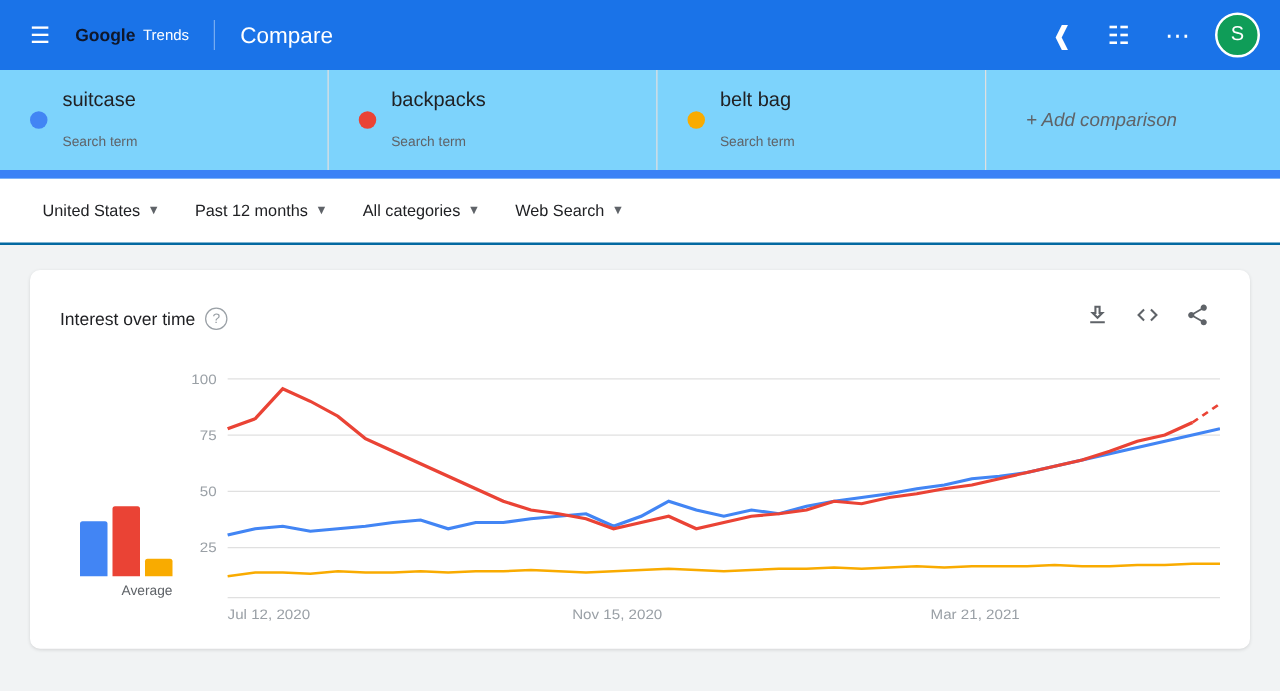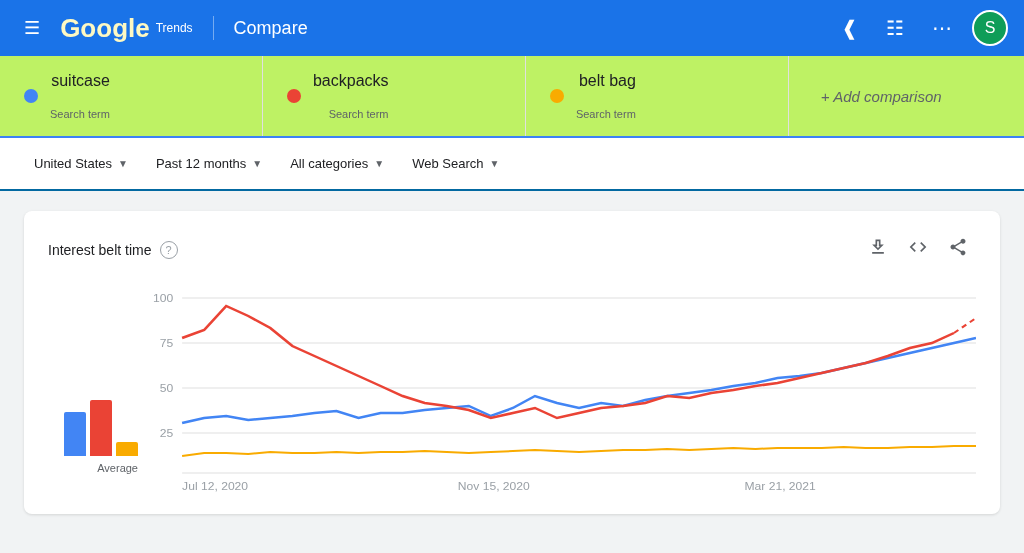--- a/index.html
+++ b/index.html
@@ -9,40 +9,39 @@
     .header {
       background: #1a73e8;
       height: 56px;
       display: flex;
       align-items: center;
       padding: 0 16px;
       gap: 12px;
     }
     .header-menu-icon { color: white; font-size: 18px; cursor: pointer; padding: 8px; }
     .header-logo { display: flex; align-items: center; gap: 6px; }
-    .header-logo-g { color: #fef9c3; font-size: 26px; font-weight: 700; }
+    .header-logo-g { color: #0f172a; font-size: 14px; font-weight: 700; }
     .header-logo-text { color: white; font-size: 12px; font-weight: 400; }
     .header-divider { width: 1px; height: 24px; background: rgba(255,255,255,0.4); margin: 0 8px; }
     .header-compare { color: white; font-size: 18px; font-weight: 400; }
     .header-spacer { flex: 1; }
     .header-icon { color: white; font-size: 20px; cursor: pointer; padding: 8px; }
     .header-avatar {
       width: 36px; height: 36px; border-radius: 50%;
       background: #0f9d58; display: flex; align-items: center; justify-content: center;
       color: white; font-size: 16px; font-weight: 500; cursor: pointer;
       border: 2px solid white;
     }
 
     
     .search-terms-bar {
-      background: #bef264;
+      background: #7dd3fc;
       display: flex;
       align-items: stretch;
-      border-bottom: 2px solid #3b82f6;
-      text-align: right;
+      border-bottom: 7px solid #3b82f6;
     }
     .search-term-item {
       display: flex;
       align-items: center;
       gap: 12px;
       padding: 16px 24px;
       border-right: 1px solid #e0e0e0;
       flex: 1;
     }
     .search-term-dot {
@@ -204,21 +203,21 @@
   <div class="filter-dropdown">
     <span>Web Search</span>
     <span class="filter-arrow">▼</span>
   </div>
 </div>
 
 <div class="main-content">
   <div class="chart-card">
     <div class="chart-header">
       <div class="chart-title-row">
-        <span class="chart-title">Interest belt time</span>
+        <span class="chart-title">Interest over time</span>
         <div class="chart-help-icon">?</div>
       </div>
       <div class="chart-actions">
         <div class="chart-action-btn">
           <svg width="20" height="20" viewBox="0 0 24 24" fill="#5f6368">
               <path d="M19 9h-4V3H9v6H5l7 7 7-7zm-8 2V5h2v6h1.17L12 13.17 9.83 11H11zm-6 7h14v2H5v-2z"></path>
             </svg>
         </div>
         <div class="chart-action-btn">
           <svg width="20" height="20" viewBox="0 0 24 24" fill="#5f6368">

